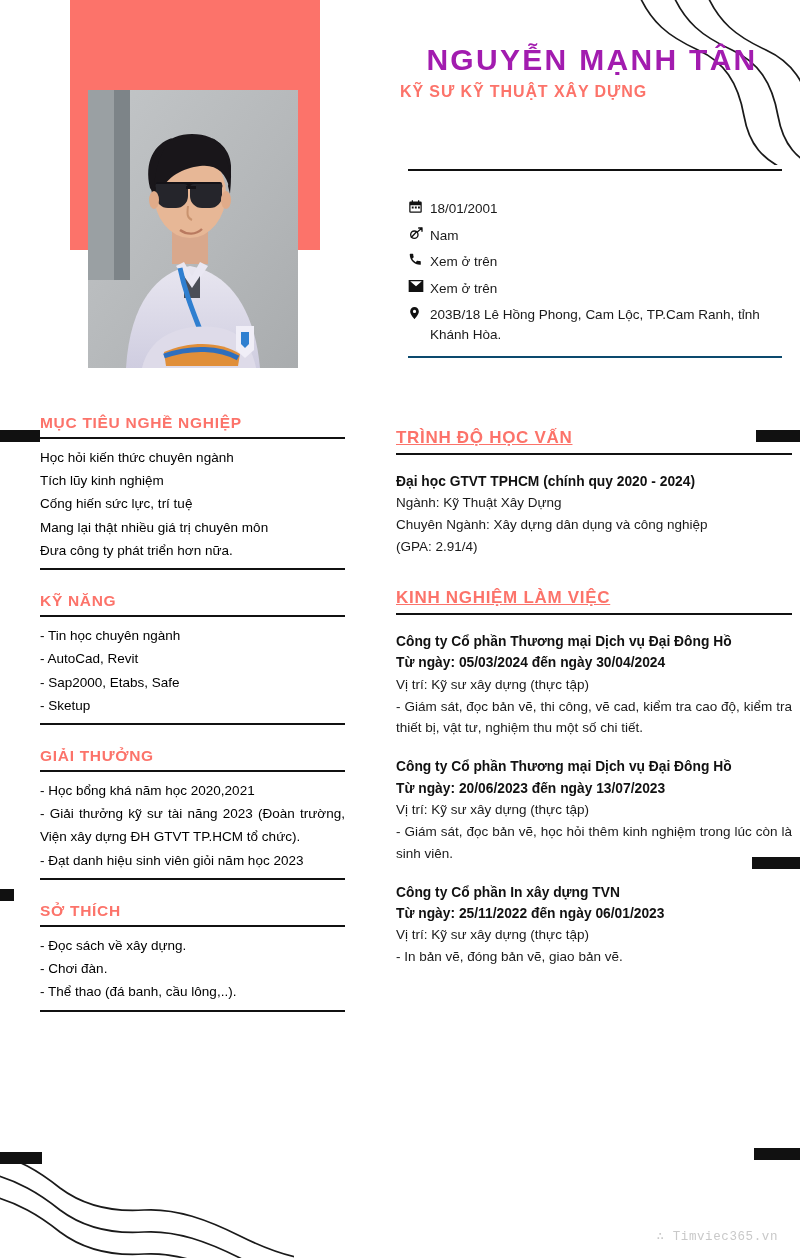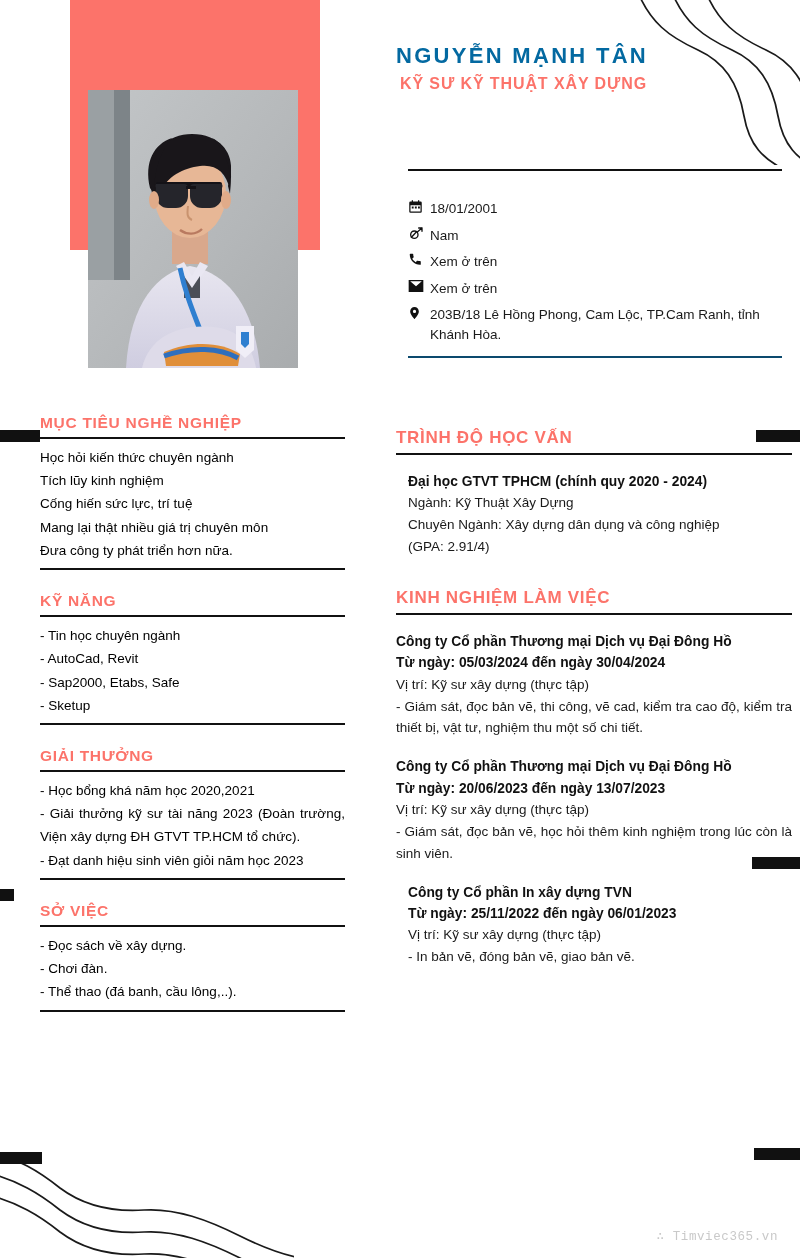--- a/index.html
+++ b/index.html
@@ -61,26 +61,27 @@
   }
   .photo-frame svg { display: block; width: 210px; height: 278px; }
 
   
   .header-right {
     position: absolute;
     left: 396px; top: 44px;
     width: 392px;
   }
   .name {
-    font-size: 22px;
+    font-size: 30px;
     font-weight: 700;
     letter-spacing: 2.3px;
-    color: #0369a1;
+    color: #a21caf;
     line-height: 1.08;
     white-space: nowrap;
+    text-align: center;
   }
   .job-title {
     margin-top: 7px;
     margin-left: 4px;
     font-size: 16px;
     font-weight: 700;
     letter-spacing: 0.9px;
     color: #fc736a;
     white-space: nowrap;
   }
@@ -128,35 +129,35 @@
   }
 
   .sec { margin-bottom: 22px; }
   .sec-title {
     font-size: 15.5px;
     font-weight: 700;
     letter-spacing: 0.7px;
     color: #fc736a;
     margin-bottom: 5px;
   }
-  .sec-title.lg { font-size: 17px; }
+  .sec-title.lg { font-size: 17px; text-decoration: underline; }
   .rule-top { border-top: 2px solid #111111; }
   .rule-bot { border-bottom: 2px solid #111111; }
   .sec-body { padding: 7px 0 6px 0; }
 
   .line {
     font-size: 13.5px;
     line-height: 1.72;
     color: #000000;
   }
   .line.just { text-align: justify; }
 
   
   .entry { margin-bottom: 17px; }
-  .entry:last-child { margin-bottom: 0; margin-left: 12px; }
+  .entry:last-child { margin-bottom: 0; }
   .entry-h {
     font-size: 13.8px;
     font-weight: 700;
     line-height: 1.55;
     color: #111111;
   }
   .entry-p {
     font-size: 13.5px;
     line-height: 1.62;
     color: #1a1a1a;
@@ -337,21 +338,21 @@
     <div class="sec">
       <div class="sec-title">GIẢI THƯỞNG</div>
       <div class="sec-body rule-top rule-bot">
         <div class="line">- Học bổng khá năm học 2020,2021</div>
         <div class="line just">- Giải thưởng kỹ sư tài năng 2023 (Đoàn trường, Viện xây dựng ĐH GTVT TP.HCM tổ chức).</div>
         <div class="line">- Đạt danh hiệu sinh viên giỏi năm học 2023</div>
       </div>
     </div>
 
     <div class="sec">
-      <div class="sec-title">SỞ VIỆC</div>
+      <div class="sec-title">SỞ THÍCH</div>
       <div class="sec-body rule-top rule-bot">
         <div class="line">- Đọc sách về xây dựng.</div>
         <div class="line">- Chơi đàn.</div>
         <div class="line">- Thể thao (đá banh, cầu lông,..).</div>
       </div>
     </div>
 
   </div>
 
   <div class="col-right">

